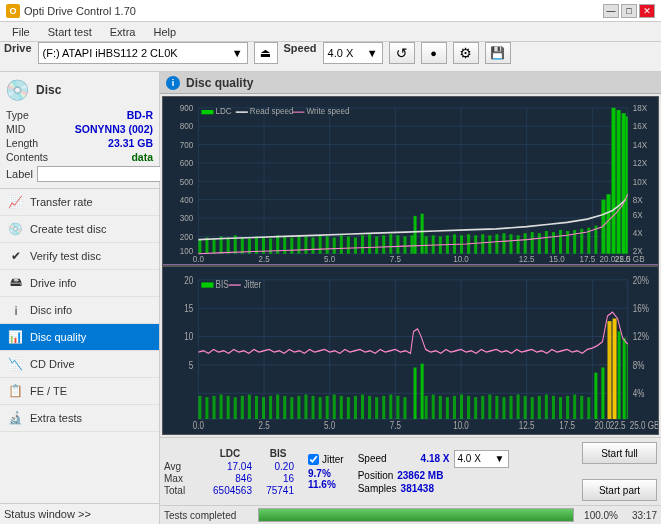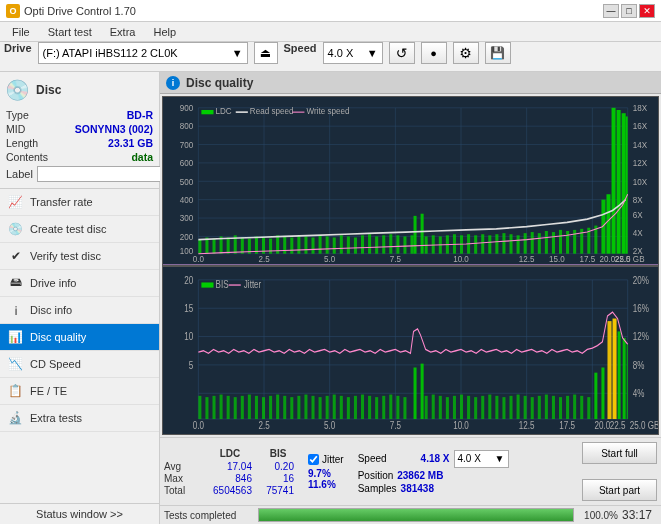--- a/index.html
+++ b/index.html
@@ -239,21 +239,20 @@
       display: flex;
       align-items: center;
       justify-content: center;
       font-size: 12px;
     }
 
     
     .status-window-btn {
       display: flex;
       align-items: center;
-      justify-content: center;
       gap: 4px;
       padding: 4px;
       border-top: 1px solid #ccc;
       cursor: pointer;
       font-size: 11px;
       color: #333;
       background: #f0f0f0;
     }
 
     
@@ -368,23 +367,24 @@
       height: 100%;
       background: linear-gradient(to bottom, #66cc66, #339933);
     }
     .progress-pct {
       font-size: 10px;
       color: #333;
       width: 40px;
       text-align: right;
     }
     .time-text {
-      font-size: 12px;
+      font-size: 10px;
       color: #333;
       width: 35px;
+      text-align: right;
     }
 
     svg text { font-family: 'Segoe UI', sans-serif; }
   </style>
 </head>
 <body>
 
 <div class="title-bar">
   <div class="title-bar-left">
     <div class="title-icon">O</div>
@@ -474,21 +474,21 @@
       <div class="nav-item">
         <span class="nav-item-icon">ℹ</span>
         <span>Disc info</span>
       </div>
       <div class="nav-item active">
         <span class="nav-item-icon">📊</span>
         <span>Disc quality</span>
       </div>
       <div class="nav-item">
         <span class="nav-item-icon">📉</span>
-        <span>CD Speed</span>
+        <span>CD Drive</span>
       </div>
       <div class="nav-item">
         <span class="nav-item-icon">📋</span>
         <span>FE / TE</span>
       </div>
       <div class="nav-item">
         <span class="nav-item-icon">🔬</span>
         <span>Extra tests</span>
       </div>
     </div>

